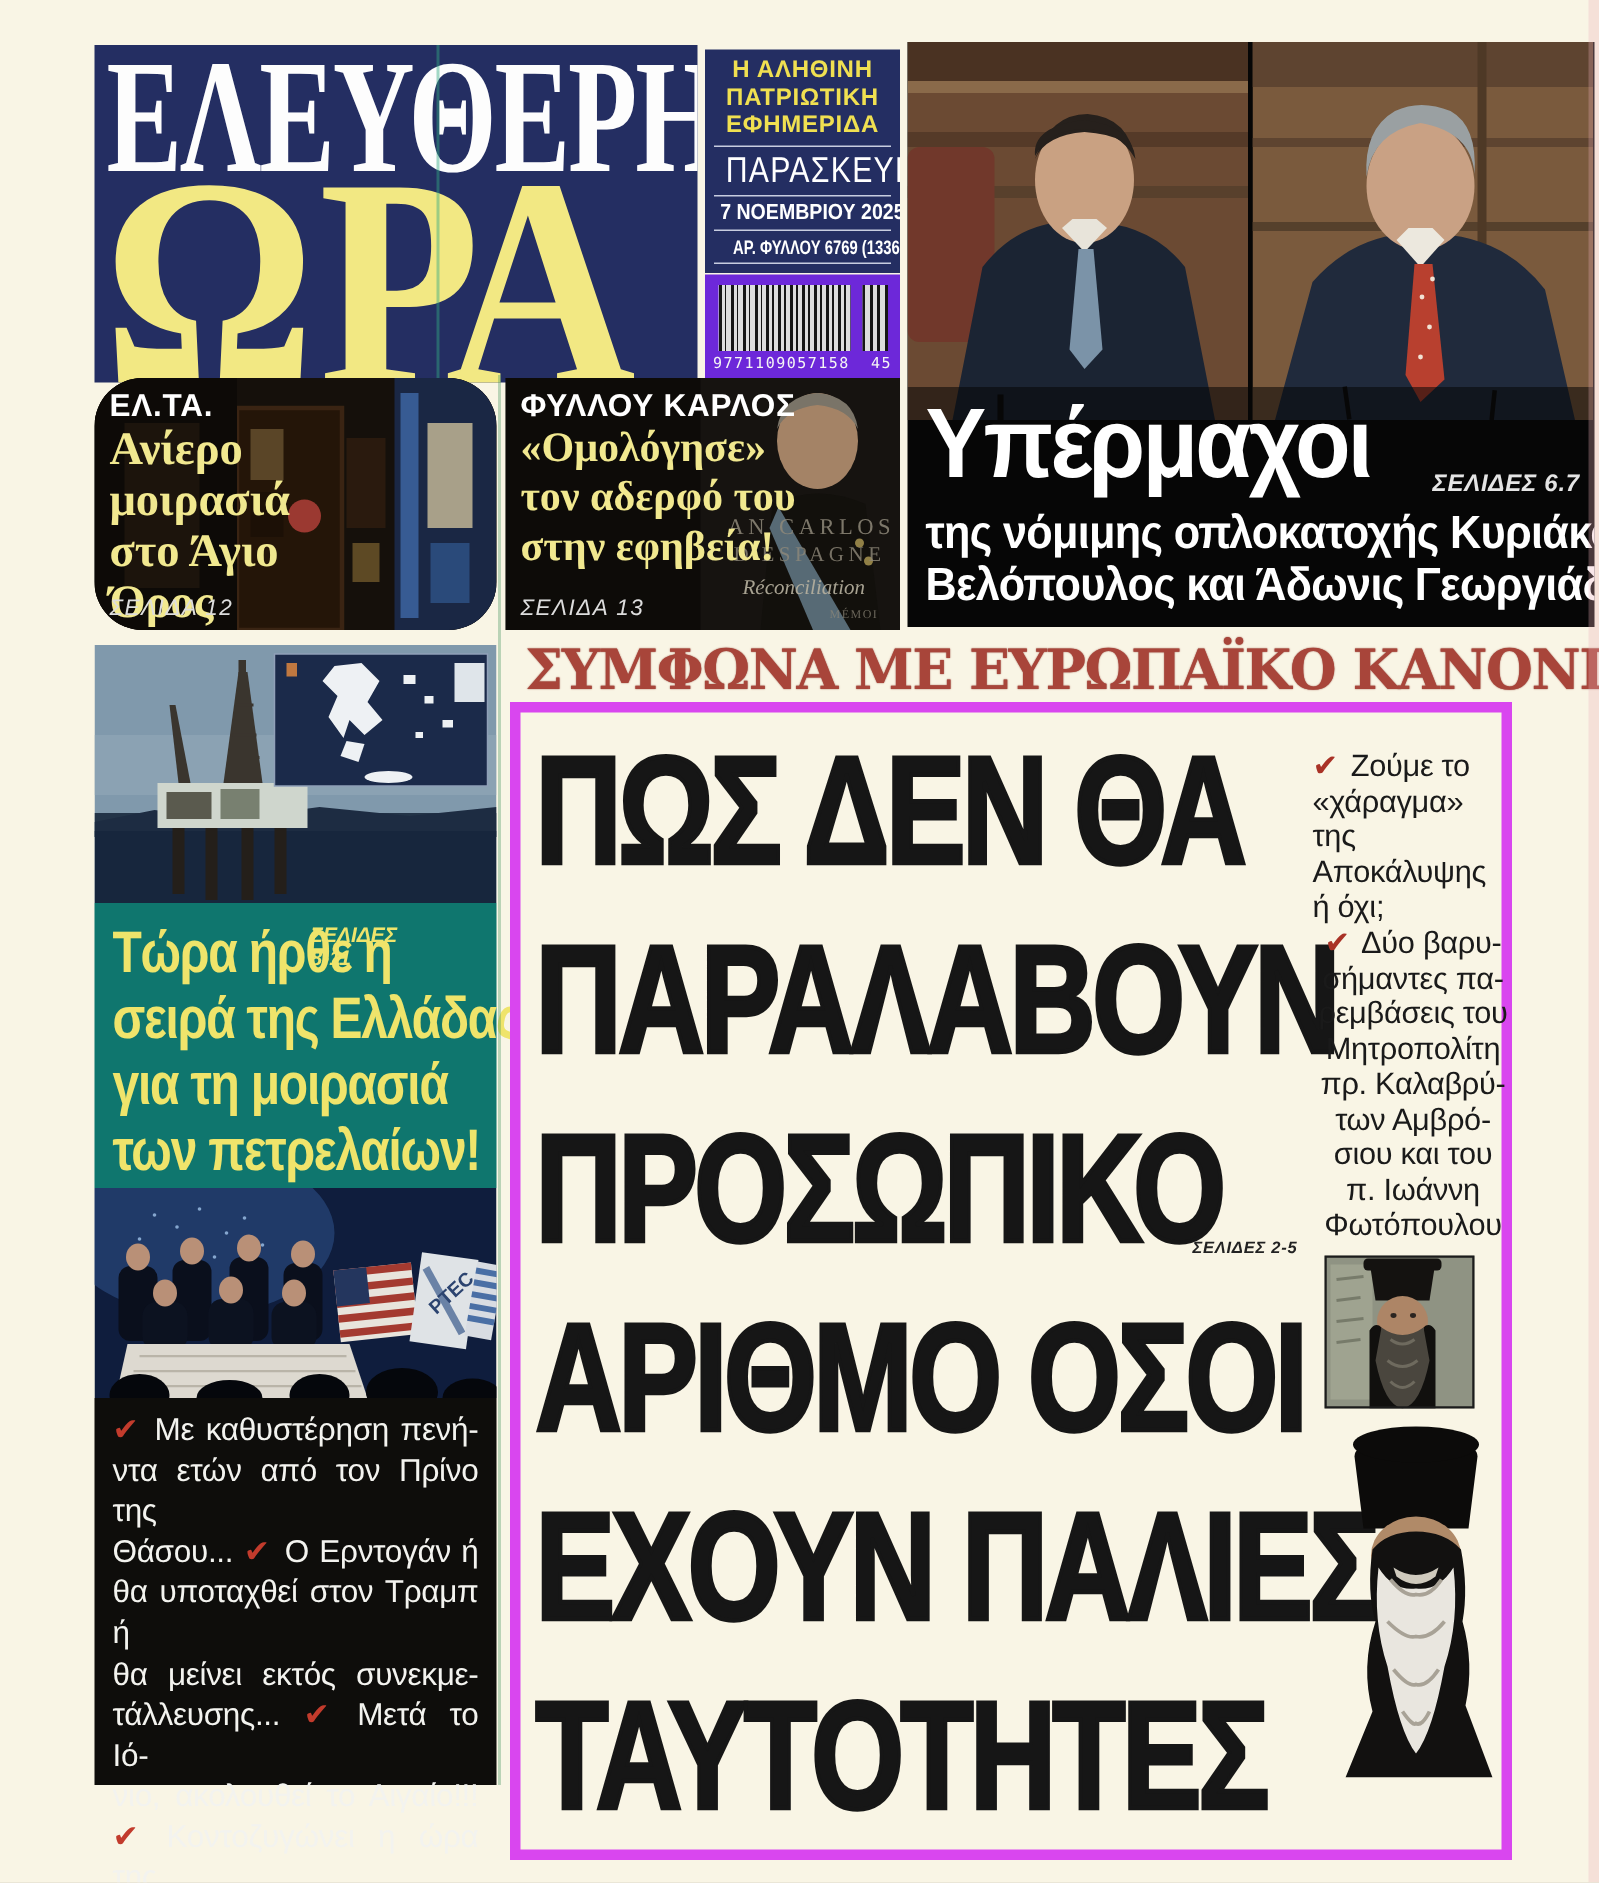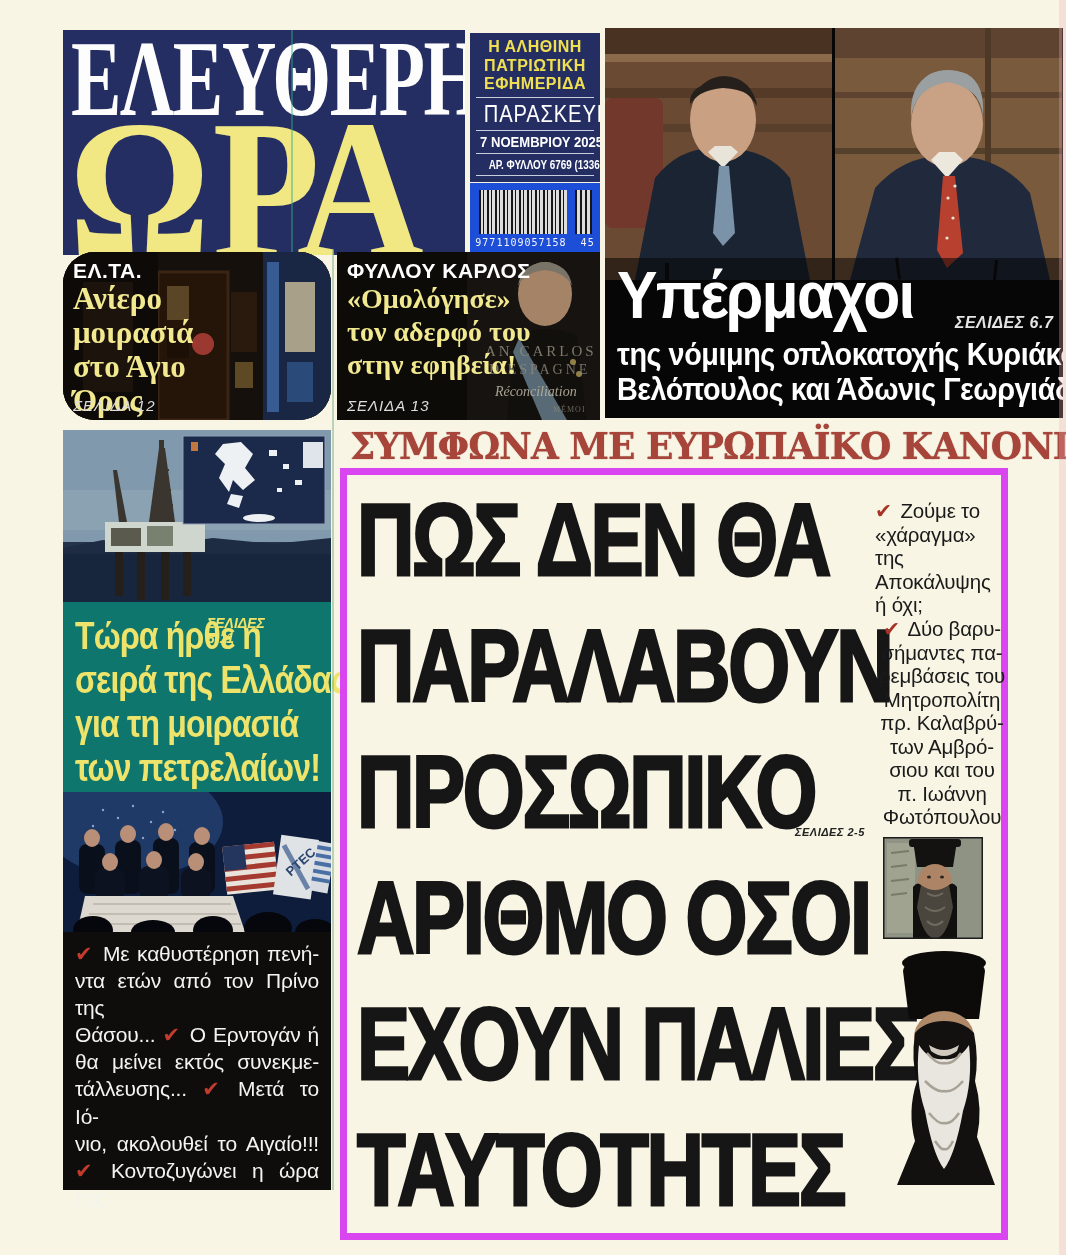--- a/index.html
+++ b/index.html
@@ -19,21 +19,21 @@
 
   #infobox{left:470px;top:33px;width:130px;height:149px;text-align:center;color:#fff;
     padding:5px 4px;box-sizing:border-box;overflow:hidden;}
   #infobox .tag > div{color:#f0e051;font-weight:bold;font-size:16px;line-height:18.5px;letter-spacing:.5px;}
   .ibdiv{height:1px;background:#c8cde0;margin:3px 2px;}
   .ibday{font-size:24px;line-height:26px;letter-spacing:1px;transform:scaleX(.84);transform-origin:center;white-space:nowrap;}
   .ibdate{font-weight:bold;font-size:14.5px;line-height:16px;transform:scaleX(.9);transform-origin:center;white-space:nowrap;}
   .ibissue{font-weight:bold;font-size:13px;line-height:15px;transform:scaleX(.76);transform-origin:center;white-space:nowrap;}
   .ibprice{font-weight:bold;font-size:18.5px;line-height:21px;letter-spacing:.5px;transform:scaleX(.8);transform-origin:center;white-space:nowrap;}
 
-  #barcode{left:470px;top:183px;width:130px;height:75px;background:#1d4ed8;
+  #barcode{left:470px;top:183px;width:130px;height:75px;background:#6d28d9;
     padding-top:7px;box-sizing:border-box;}
   .bars-wrap{display:flex;gap:8px;justify-content:center;align-items:flex-start;}
   .bars-main{width:88px;height:44px;background:#ddd;
     background-image:repeating-linear-gradient(90deg,#161616 0 2px,rgba(0,0,0,0) 2px 4px,#161616 4px 5px,rgba(0,0,0,0) 5px 8px);}
   .bars-addon{width:17px;height:44px;background:#ddd;
     background-image:repeating-linear-gradient(90deg,#161616 0 2px,rgba(0,0,0,0) 2px 5px);}
   .bc-digits{display:flex;justify-content:center;gap:14px;color:#f5f5f5;
     font-family:"DejaVu Sans Mono",monospace;font-size:10px;margin-top:3px;letter-spacing:1px;}
 
   
@@ -357,20 +357,21 @@
         <ellipse cx="205" cy="136" rx="24" ry="16"></ellipse>
         <ellipse cx="252" cy="140" rx="20" ry="13"></ellipse>
     </g>
   </svg>
 
   <div id="lbullets" class="abs">
     <div class="lb-lines">
         <div><span class="chk">✔</span> Με καθυστέρηση πενή-</div>
         <div>ντα ετών από τον Πρίνο της</div>
         <div>Θάσου... <span class="chk">✔</span> Ο Ερντογάν ή</div>
+        <div>θα υποταχθεί στον Τραμπ ή</div>
         <div>θα μείνει εκτός συνεκμε-</div>
         <div>τάλλευσης... <span class="chk">✔</span> Μετά το Ιό-</div>
         <div>νιο, ακολουθεί το Αιγαίο!!!</div>
         <div><span class="chk">✔</span> Κοντοζυγώνει η ώρα της</div>
       </div>
   </div>
 
   <div id="mainblock" class="abs">
     <div class="hl">
         <div>ΠΩΣ ΔΕΝ ΘΑ</div>

